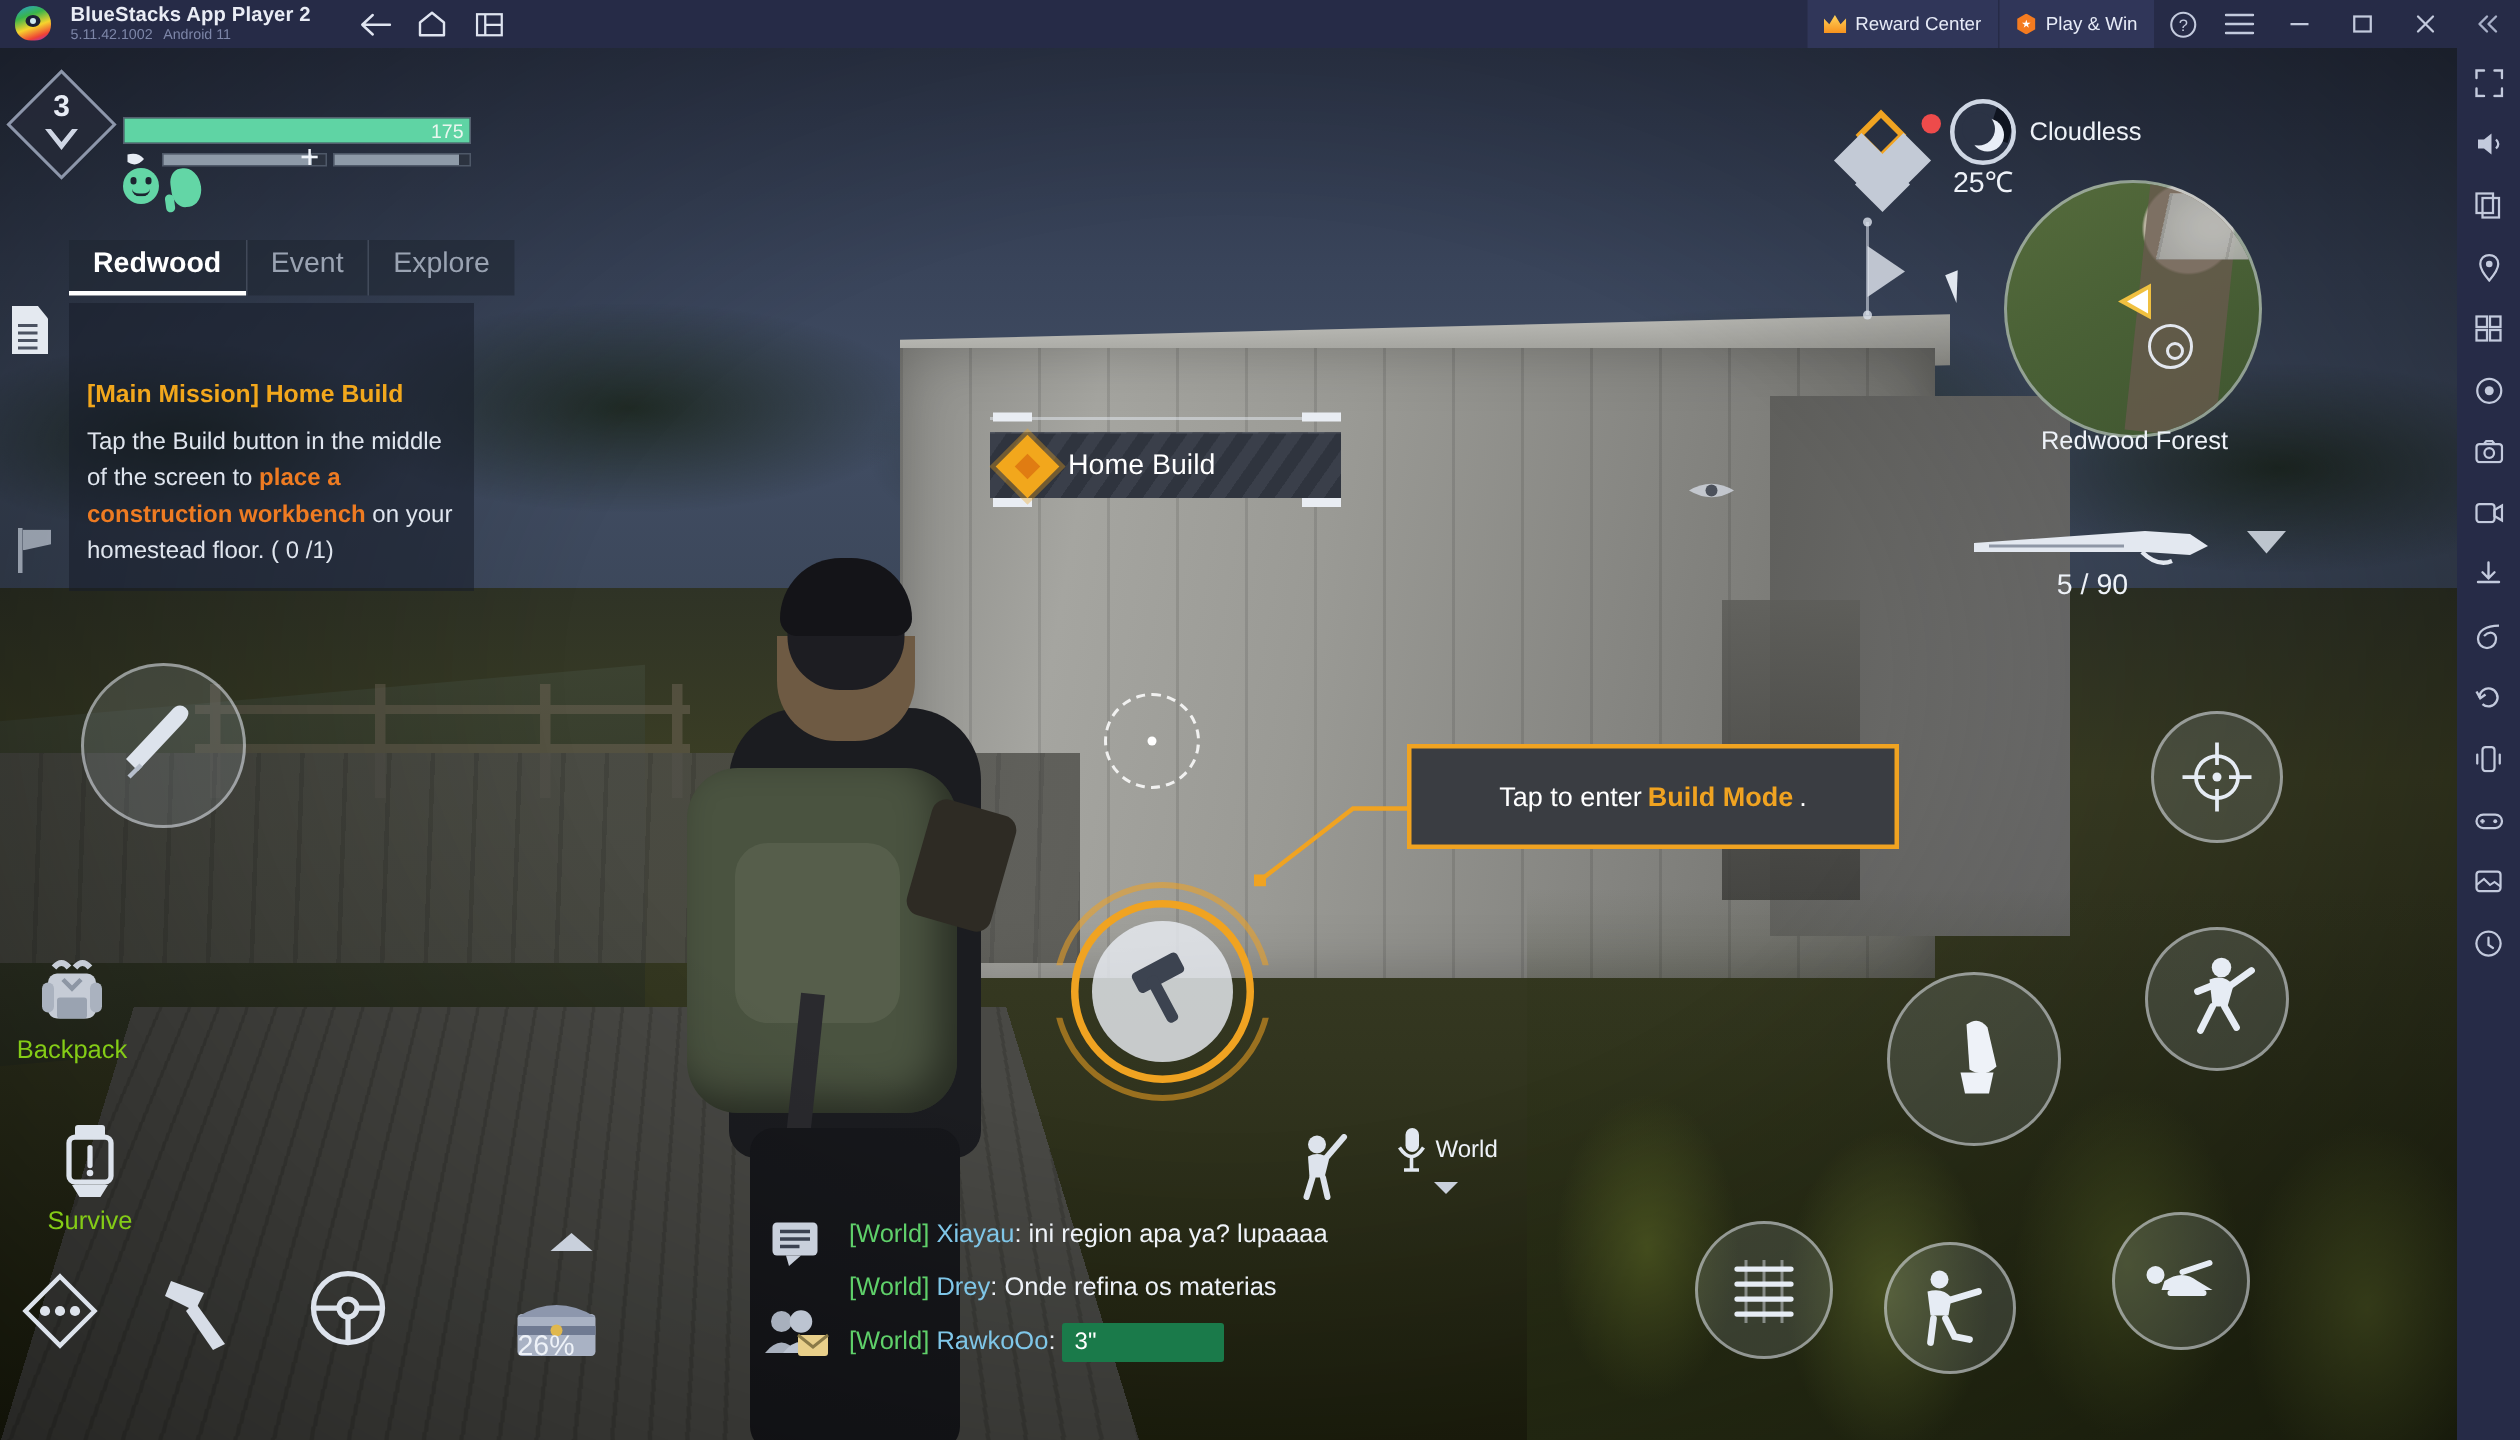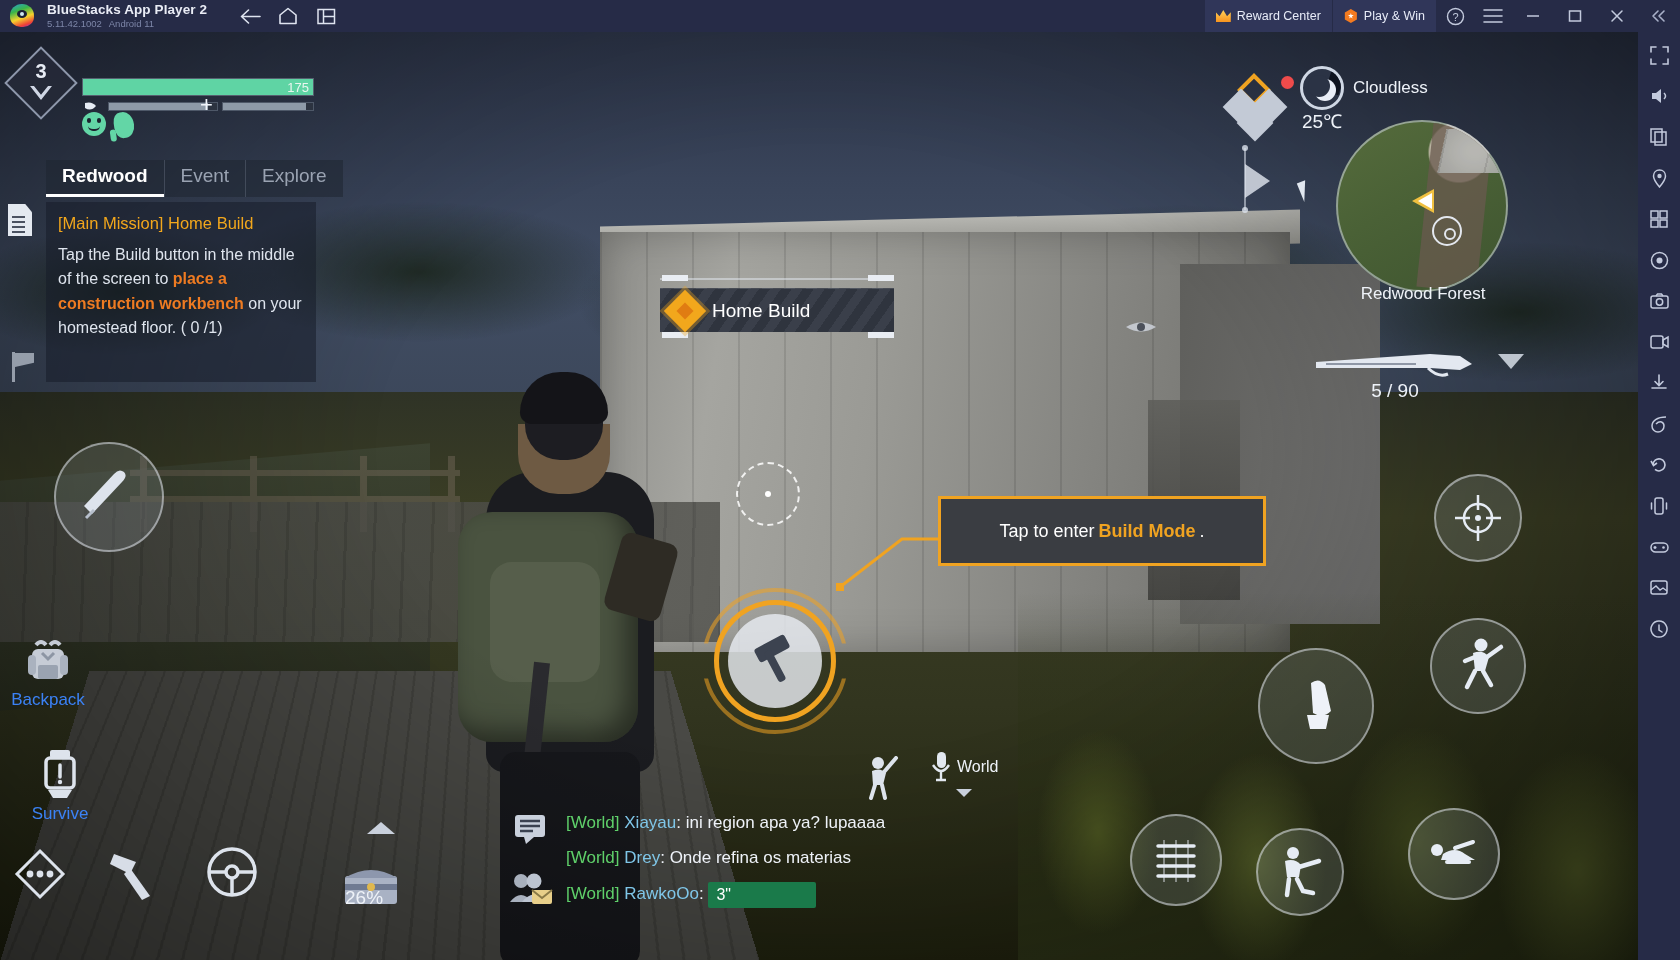--- a/index.html
+++ b/index.html
@@ -242,21 +242,21 @@
   }
   .tab.active{color:#ffffff;font-weight:600;border-bottom:3px solid #ffffff;}
   .tab + .tab{ border-left:1px solid rgba(120,130,150,.35); }
 
   
   .mission-panel{
     position:absolute;left:46px;top:170px;width:270px;min-height:180px;
     background:rgba(22,28,40,.55);
     padding:12px 12px 14px 12px;
   }
-  .mission-title{font-size:16.5px;color:#f2a71c;font-weight:400;margin-bottom:10px;}
+  .mission-title{font-size:16.5px;color:#f2a71c;font-weight:700;margin-bottom:10px;margin-top:40px;}
   .mission-body{font-size:16px;line-height:1.52;color:#dfe5ee;}
   .mission-body .hi{color:#ee7b22;font-weight:700;}
   .doc-icon{position:absolute;left:8px;top:172px;width:28px;height:34px;}
   .doc-icon .pg{width:24px;height:32px;background:#e4e9f0;clip-path:polygon(0 0,72% 0,100% 26%,100% 100%,0 100%);}
   .doc-icon .ln{position:absolute;left:4px;width:13px;height:2.4px;background:#4b5261;}
   .flag-icon{position:absolute;left:10px;top:320px;width:26px;height:30px;opacity:.75;}
   .flag-icon .pole{position:absolute;left:2px;top:0;width:3px;height:30px;background:#b9c1cd;}
   .flag-icon .cloth{position:absolute;left:5px;top:1px;width:19px;height:14px;background:#b9c1cd;clip-path:polygon(0 0,100% 0,100% 70%,0 100%);}
 
   
@@ -368,21 +368,21 @@
   .rbtn{
     position:absolute;border-radius:50%;
     border:2px solid rgba(235,240,248,.5);
     background:rgba(180,190,205,.16);
     display:flex;align-items:center;justify-content:center;
   }
 
   
   .lbtn{position:absolute;width:96px;text-align:center;cursor:pointer;}
   .lbtn .ico{height:56px;display:flex;align-items:center;justify-content:center;}
-  .lbtn .lab{font-size:17px;color:#3b82f6;margin-top:2px;}
+  .lbtn .lab{font-size:17px;color:#84cc16;margin-top:2px;}
 
   
   .bbtn{position:absolute;cursor:pointer;}
 
   
   .chat{position:absolute;left:566px;top:780px;width:470px;}
   .chat-line{font-size:17px;line-height:1.35;margin-bottom:12px;white-space:nowrap;}
   .chan{color:#5fd06a;}
   .who{color:#7fc6e8;}
   .msg{color:#eef2f8;}

